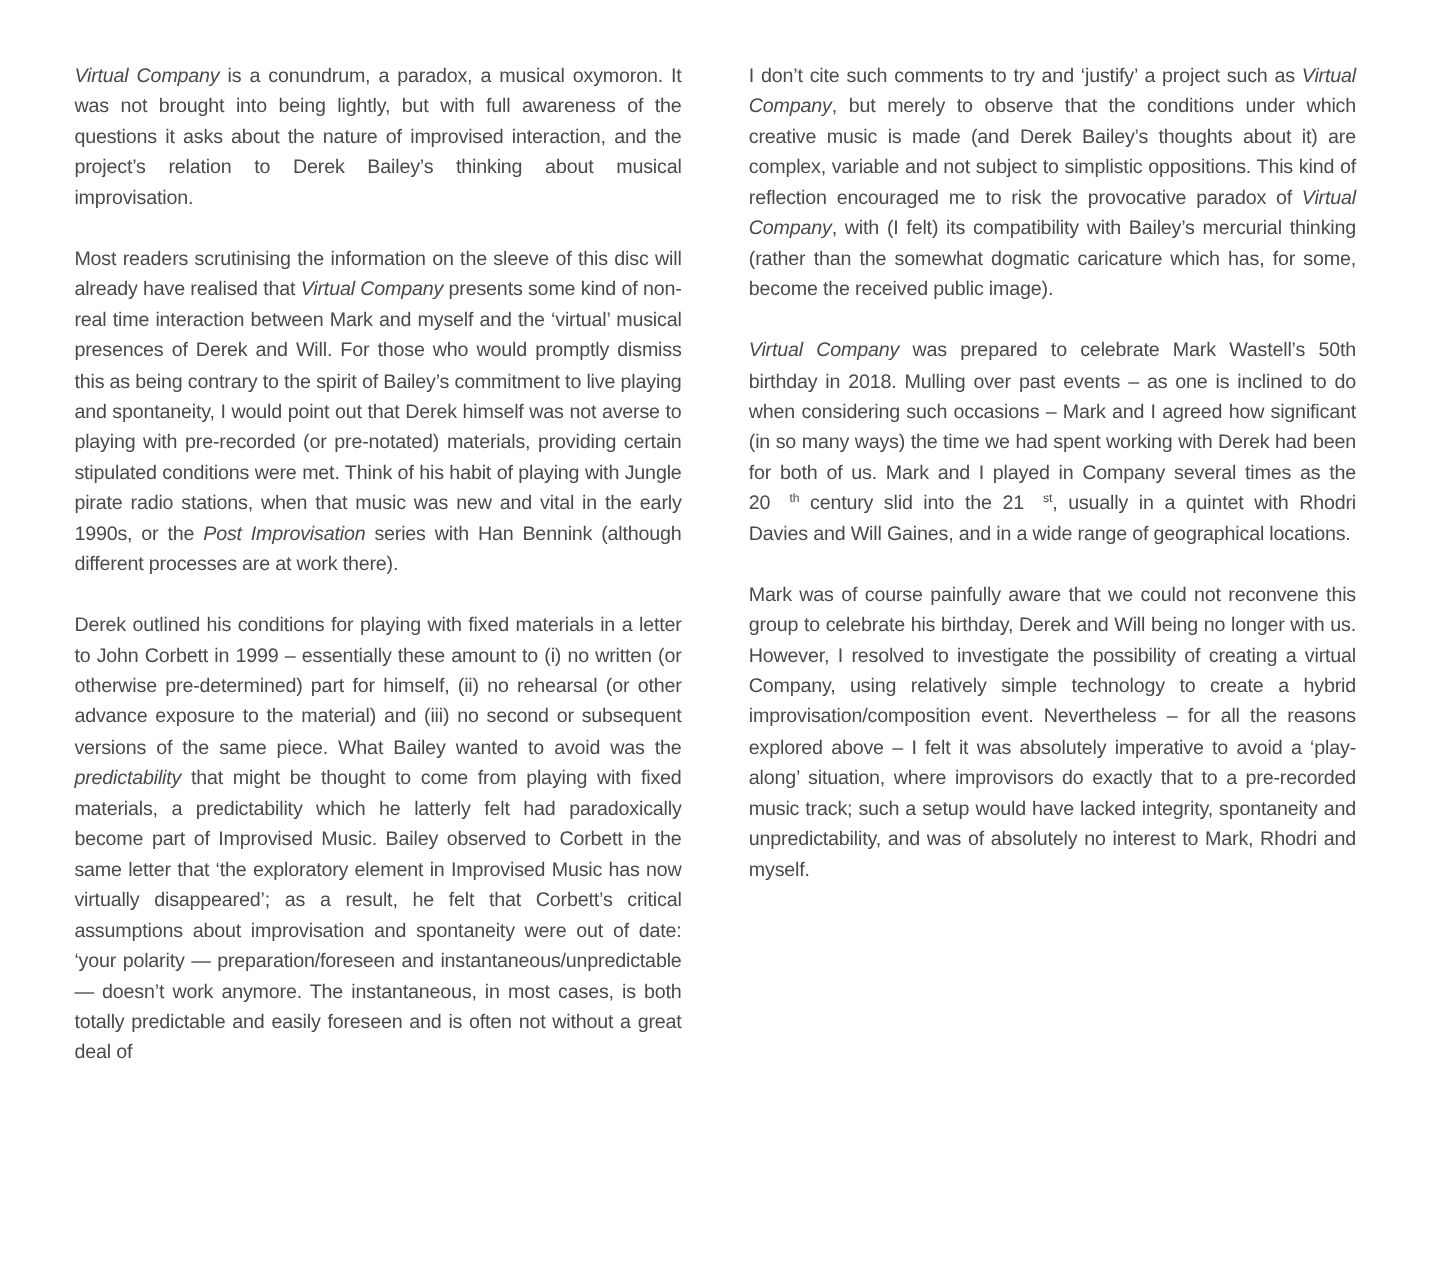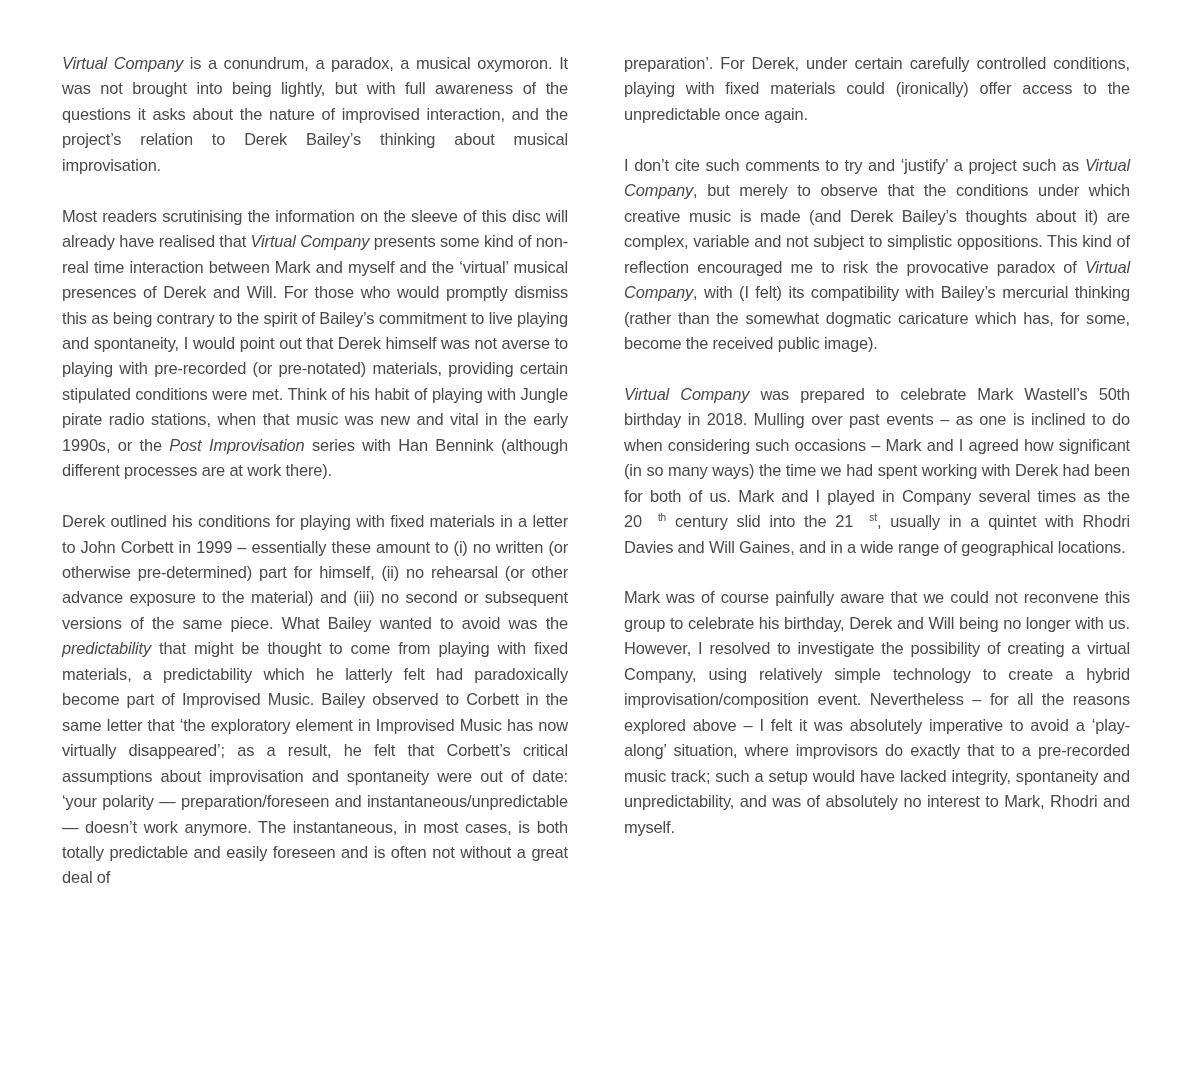--- a/index.html
+++ b/index.html
@@ -44,18 +44,17 @@
 </head>
 <body>
 
 <div class="page">
   <div class="column">
       <p><em>Virtual Company</em><span> is a conundrum, a paradox, a musical oxymoron. It was not brought into being lightly, but with full awareness of the questions it asks about the nature of improvised interaction, and the project’s relation to Derek Bailey’s thinking about musical improvisation.</span></p>
       <p><span>Most readers scrutinising the information on the sleeve of this disc will already have realised that </span><em>Virtual Company</em><span> presents some kind of non-real time interaction between Mark and myself and the ‘virtual’ musical presences of Derek and Will. For those who would promptly dismiss this as being contrary to the spirit of Bailey’s commitment to live playing and spontaneity, I would point out that Derek himself was not averse to playing with pre-recorded (or pre-notated) materials, providing certain stipulated conditions were met. Think of his habit of playing with Jungle pirate radio stations, when that music was new and vital in the early 1990s, or the </span><em>Post Improvisation</em><span> series with Han Bennink (although different processes are at work there).</span></p>
       <p><span>Derek outlined his conditions for playing with fixed materials in a letter to John Corbett in 1999 – essentially these amount to (i) no written (or otherwise pre-determined) part for himself, (ii) no rehearsal (or other advance exposure to the material) and (iii) no second or subsequent versions of the same piece. What Bailey wanted to avoid was the </span><em>predictability</em><span> that might be thought to come from playing with fixed materials, a predictability which he latterly felt had paradoxically become part of Improvised Music. Bailey observed to Corbett in the same letter that ‘the exploratory element in Improvised Music has now virtually disappeared’; as a result, he felt that Corbett’s critical assumptions about improvisation and spontaneity were out of date: ‘your polarity — preparation/foreseen and instantaneous/unpredictable — doesn’t work anymore. The instantaneous, in most cases, is both totally predictable and easily foreseen and is often not without a great deal of</span></p>
     </div>
   <div class="column">
-      <p><span>preparation’. For Derek, under certain carefully controlled conditions, playing with fixed materials could (ironically) offer access to the unpredictable once again.</span></p>
       <p><span>I don’t cite such comments to try and ‘justify’ a project such as </span><em>Virtual Company</em><span>, but merely to observe that the conditions under which creative music is made (and Derek Bailey’s thoughts about it) are complex, variable and not subject to simplistic oppositions. This kind of reflection encouraged me to risk the provocative paradox of </span><em>Virtual Company</em><span>, with (I felt) its compatibility with Bailey’s mercurial thinking (rather than the somewhat dogmatic caricature which has, for some, become the received public image).</span></p>
       <p><em>Virtual Company</em><span> was prepared to celebrate Mark Wastell’s 50th birthday in 2018. Mulling over past events – as one is inclined to do when considering such occasions – Mark and I agreed how significant (in so many ways) the time we had spent working with Derek had been for both of us. Mark and I played in Company several times as the 20</span><sup>th</sup><span> century slid into the 21</span><sup>st</sup><span>, usually in a quintet with Rhodri Davies and Will Gaines, and in a wide range of geographical locations.</span></p>
       <p><span>Mark was of course painfully aware that we could not reconvene this group to celebrate his birthday, Derek and Will being no longer with us. However, I resolved to investigate the possibility of creating a virtual Company, using relatively simple technology to create a hybrid improvisation/composition event. Nevertheless – for all the reasons explored above – I felt it was absolutely imperative to avoid a ‘play-along’ situation, where improvisors do exactly that to a pre-recorded music track; such a setup would have lacked integrity, spontaneity and unpredictability, and was of absolutely no interest to Mark, Rhodri and myself.</span></p>
     </div>
 </div>
 
 </body></html>

